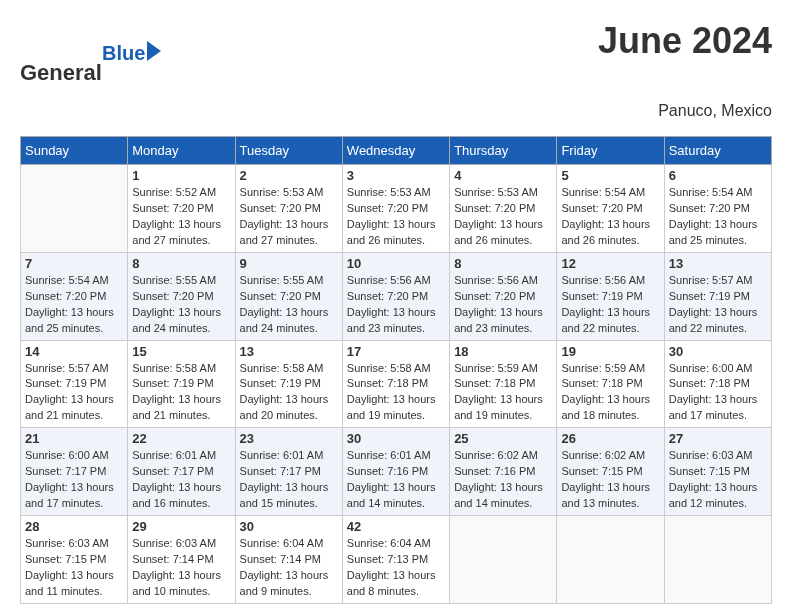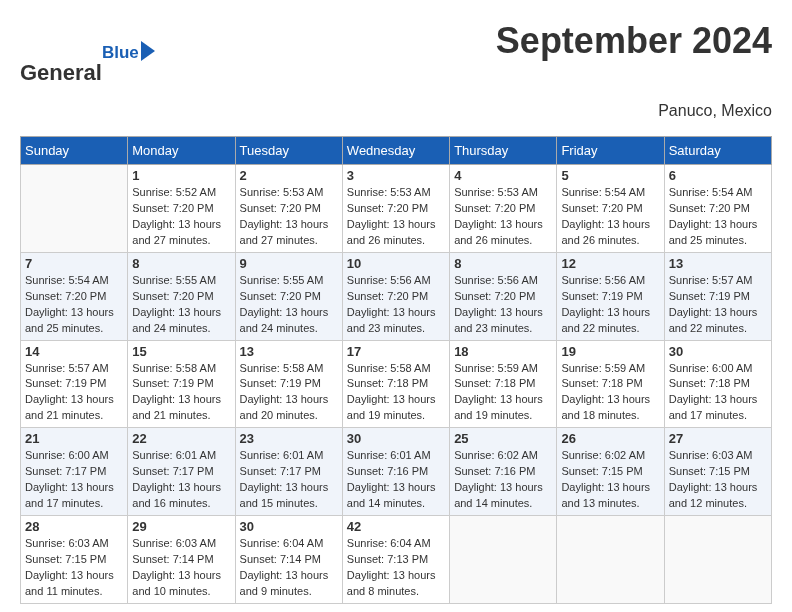--- a/index.html
+++ b/index.html
@@ -25,21 +25,21 @@
       display: flex;
       align-items: center;
     }
     .logo-general {
       font-size: 22px;
       font-weight: bold;
       color: #333;
       margin-top: 40px;
     }
     .logo-blue {
-      font-size: 17px;
+      font-size: 20px;
       font-weight: bold;
       color: #1a5fb4;
     }
     .logo-arrow {
       width: 0;
       height: 0;
       border-top: 10px solid transparent;
       border-bottom: 10px solid transparent;
       border-left: 14px solid #1a5fb4;
       margin-left: 2px;
@@ -106,21 +106,21 @@
 
 <div class="header">
   <div class="logo">
     <div class="logo-text">
       <span class="logo-general">General</span>
       <span class="logo-blue">Blue</span>
       <div class="logo-arrow"></div>
     </div>
   </div>
   <div class="title-block">
-    <div class="month-year">September 2024</div>
+    <div class="month-year">June 2024</div>
     <div class="location">Panuco, Mexico</div>
   </div>
 </div>
 
 <table class="calendar">
   <thead>
     <tr>
     <th>Sunday</th>
         <th>Monday</th>
         <th>Tuesday</th>

